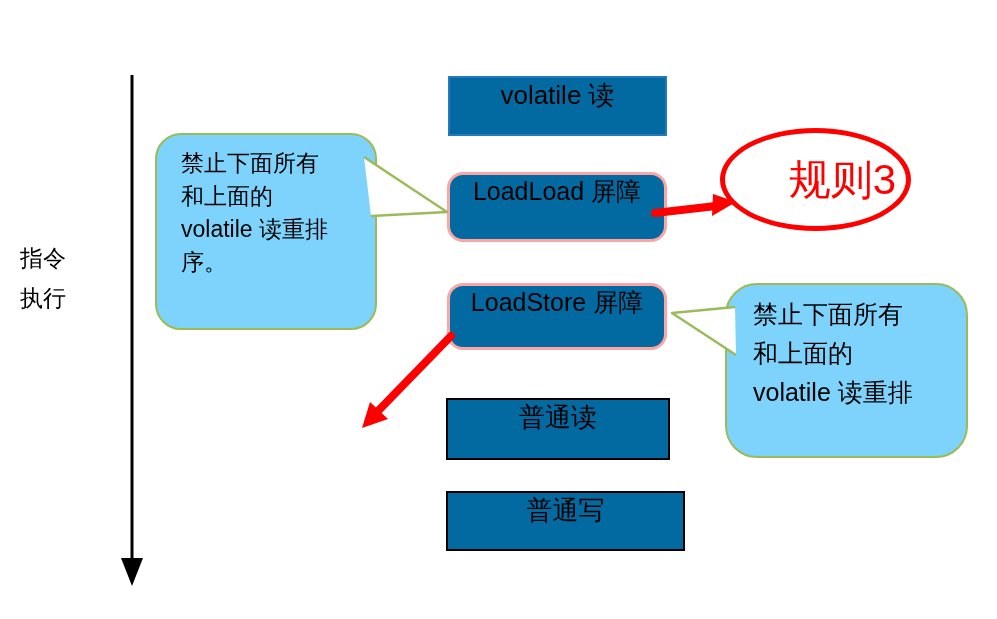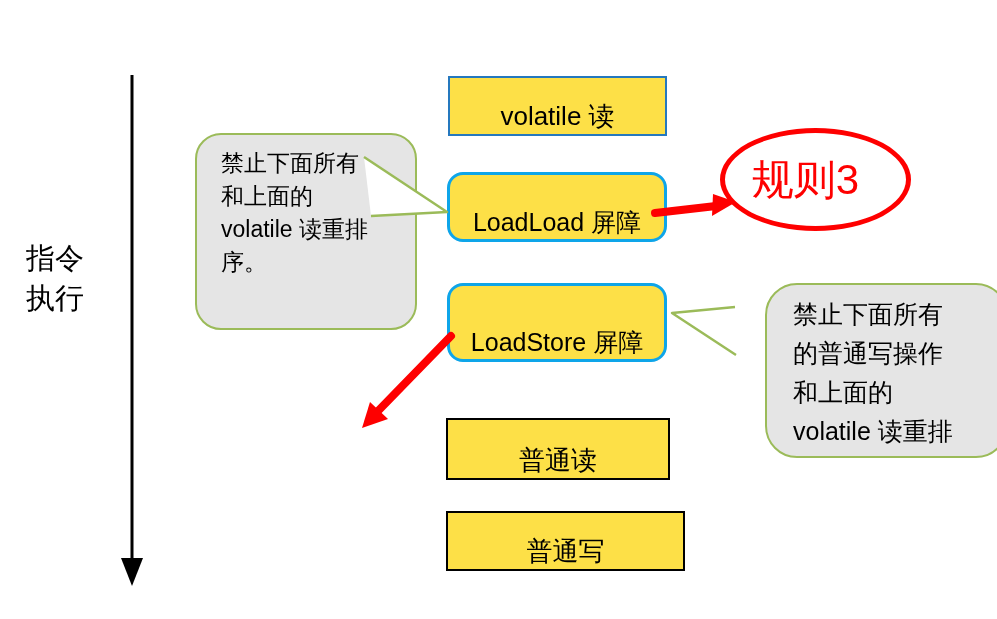--- a/index.html
+++ b/index.html
@@ -2,49 +2,49 @@
 <html><head>
 <meta charset="utf-8">
 <style>
   html,body{margin:0;padding:0;background:#ffffff;}
   .canvas{
     position:relative;width:997px;height:619px;background:#ffffff;overflow:hidden;
     font-family:"Liberation Sans",sans-serif;color:#000;
   }
   .svg-layer{position:absolute;left:0;top:0;width:997px;height:619px;z-index:3;pointer-events:none;}
   .box{
-    position:absolute;display:flex;align-items:flex-end;justify-content:center;
-    background:#fde047;box-sizing:border-box;z-index:2;
+    position:absolute;display:flex;align-items:flex-start;justify-content:center;
+    background:#0369a1;box-sizing:border-box;z-index:2;
   }
   .box-blue{border:2.5px solid #2578be;}
-  .box-red{border:3px solid #0ea5e9;border-radius:16px;}
-  .box-black{border:2.5px solid #000;margin-top:20px;}
+  .box-red{border:3px solid #fca5a5;border-radius:16px;}
+  .box-black{border:2.5px solid #000;}
   .box-label{font-size:26px;}
   .barrier-label{font-size:25px;}
   .ellipse{
     position:absolute;border:5px solid #fe0000;border-radius:50%;
-    display:flex;align-items:center;justify-content:center;
+    display:flex;align-items:center;justify-content:flex-end;
     background:#fff;box-sizing:border-box;z-index:2;
   }
   .rule-label{color:#fe0000;font-size:42px;transform:translateX(-10px);}
   .bubble{
-    position:absolute;border:2.5px solid #9bbb59;background:#e5e5e5;
-    box-sizing:border-box;z-index:2;margin-left:40px;
+    position:absolute;border:2.5px solid #9bbb59;background:#7dd3fc;
+    box-sizing:border-box;z-index:2;
   }
   .bubble-left{left:155px;top:133px;width:222px;height:197px;border-radius:26px;}
   .bubble-right{left:725px;top:283px;width:243px;height:175px;border-radius:32px;}
   .bubble-text{position:absolute;}
   .bubble-left .bubble-text{left:24px;top:12px;font-size:23px;line-height:33px;}
   .bubble-right .bubble-text{left:26px;top:10px;font-size:25px;line-height:39px;}
   .axis-label{
-    position:absolute;left:26px;top:238px;font-size:29px;line-height:40px;z-index:2;
+    position:absolute;left:20px;top:238px;font-size:23px;line-height:40px;z-index:2;
   }
   #box-volatile{left:448px;top:76px;width:219px;height:60px;}
   #box-loadload{left:447px;top:172px;width:220px;height:70px;}
-  #box-loadstore{left:447px;top:283px;width:220px;height:79px;}
+  #box-loadstore{left:447px;top:283px;width:220px;height:67px;}
   #box-normal-read{left:446px;top:398px;width:224px;height:62px;}
   #box-normal-write{left:446px;top:491px;width:239px;height:60px;}
   #ellipse-rule3{left:720px;top:128px;width:191px;height:103px;}
   #ellipse-rule4{left:195px;top:417px;width:178px;height:89px;}
 </style>
 </head>
 <body>
 
 <div class="canvas">
 
@@ -83,21 +83,20 @@
       <div>禁止下面所有</div>
       <div>和上面的</div>
       <div>volatile 读重排</div>
       <div>序。</div>
     </div>
   </div>
 
   <div class="bubble bubble-right">
     <div class="bubble-text">
       <div>禁止下面所有</div>
-      <div>的普通写操作</div>
       <div>和上面的</div>
       <div>volatile 读重排</div>
     </div>
   </div>
 
   <svg class="svg-layer" viewBox="0 0 997 619">
 
     <g>
       <line x1="132" y1="75" x2="132" y2="564" stroke="#000" stroke-width="3"></line>
       <polygon points="132,586 121,558 143,558" fill="#000"></polygon>

